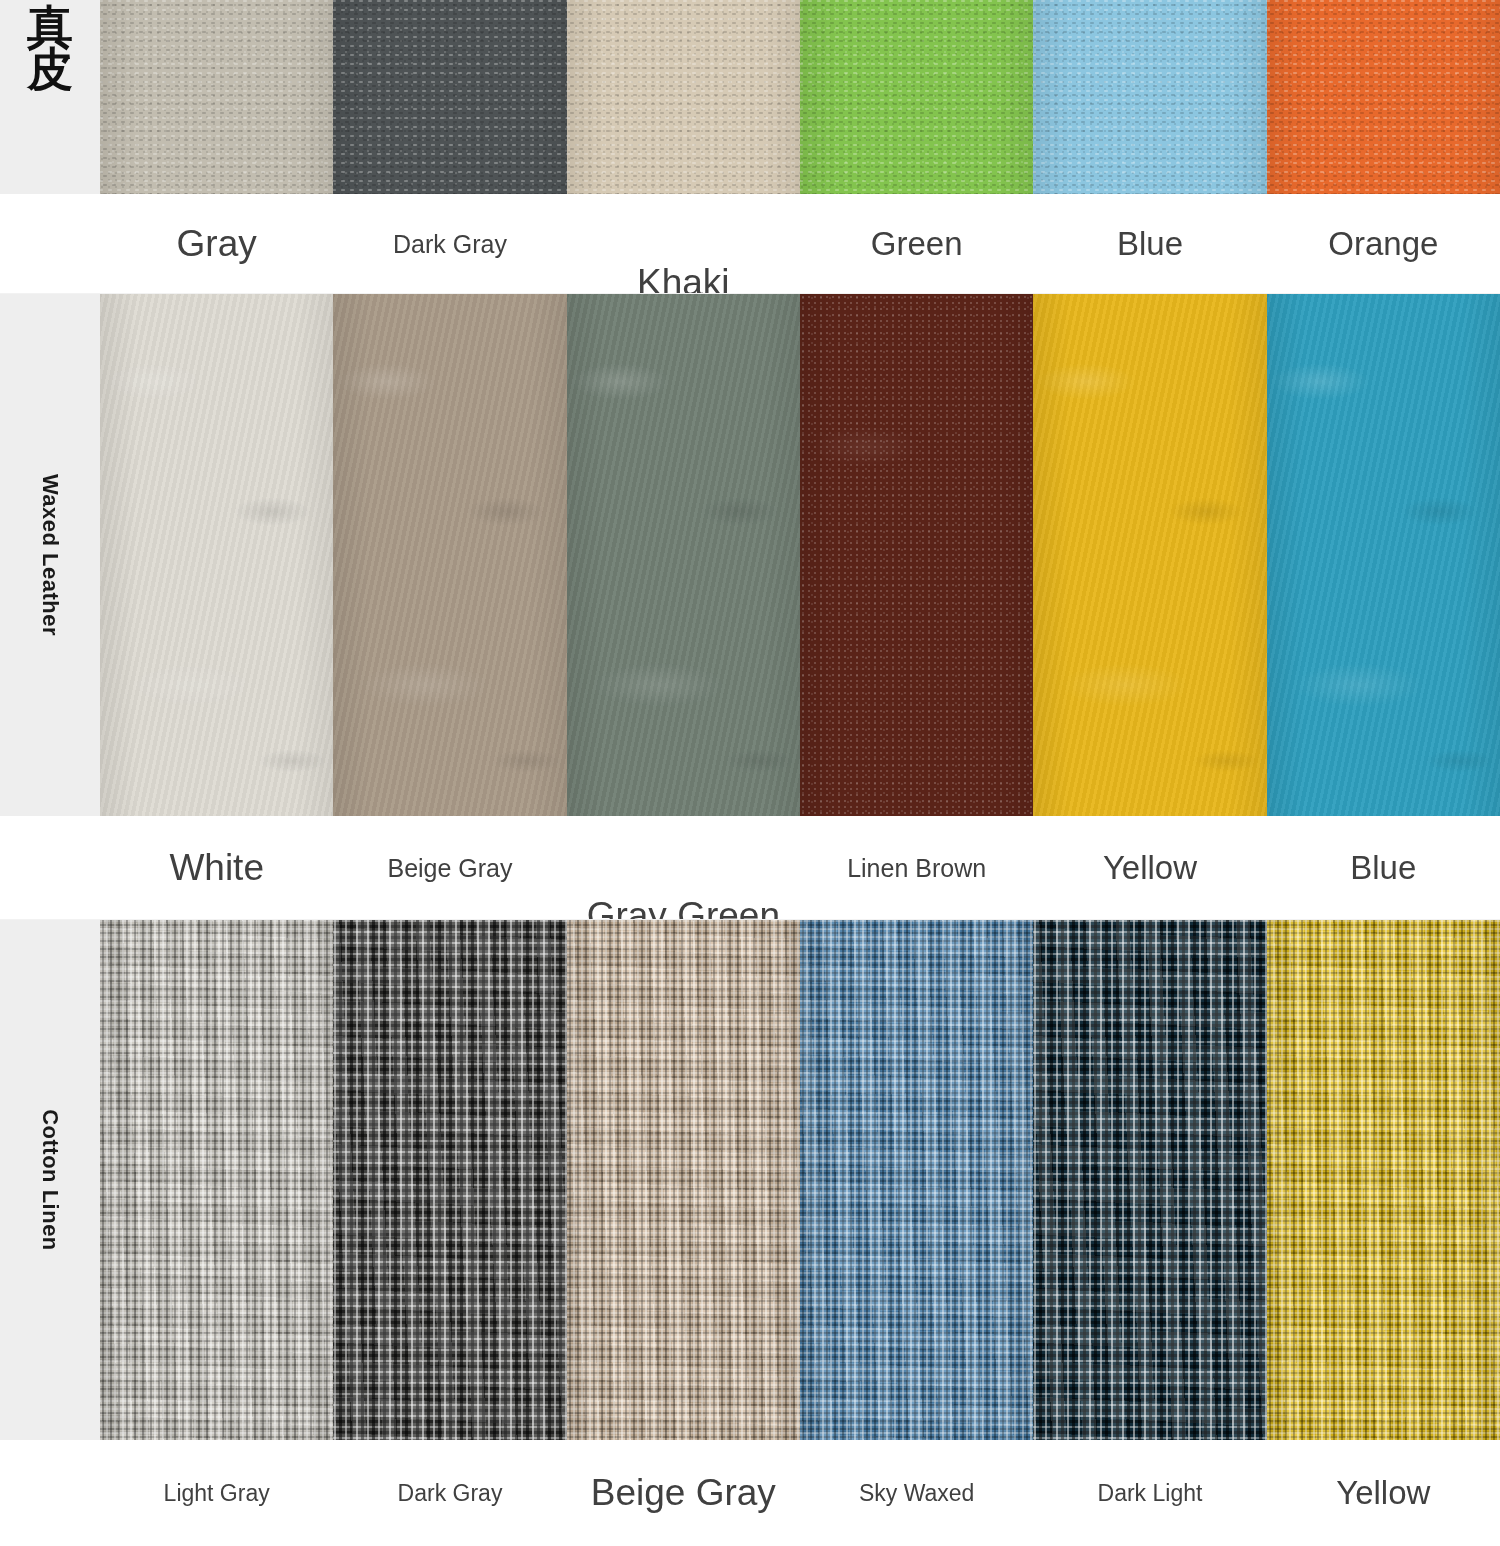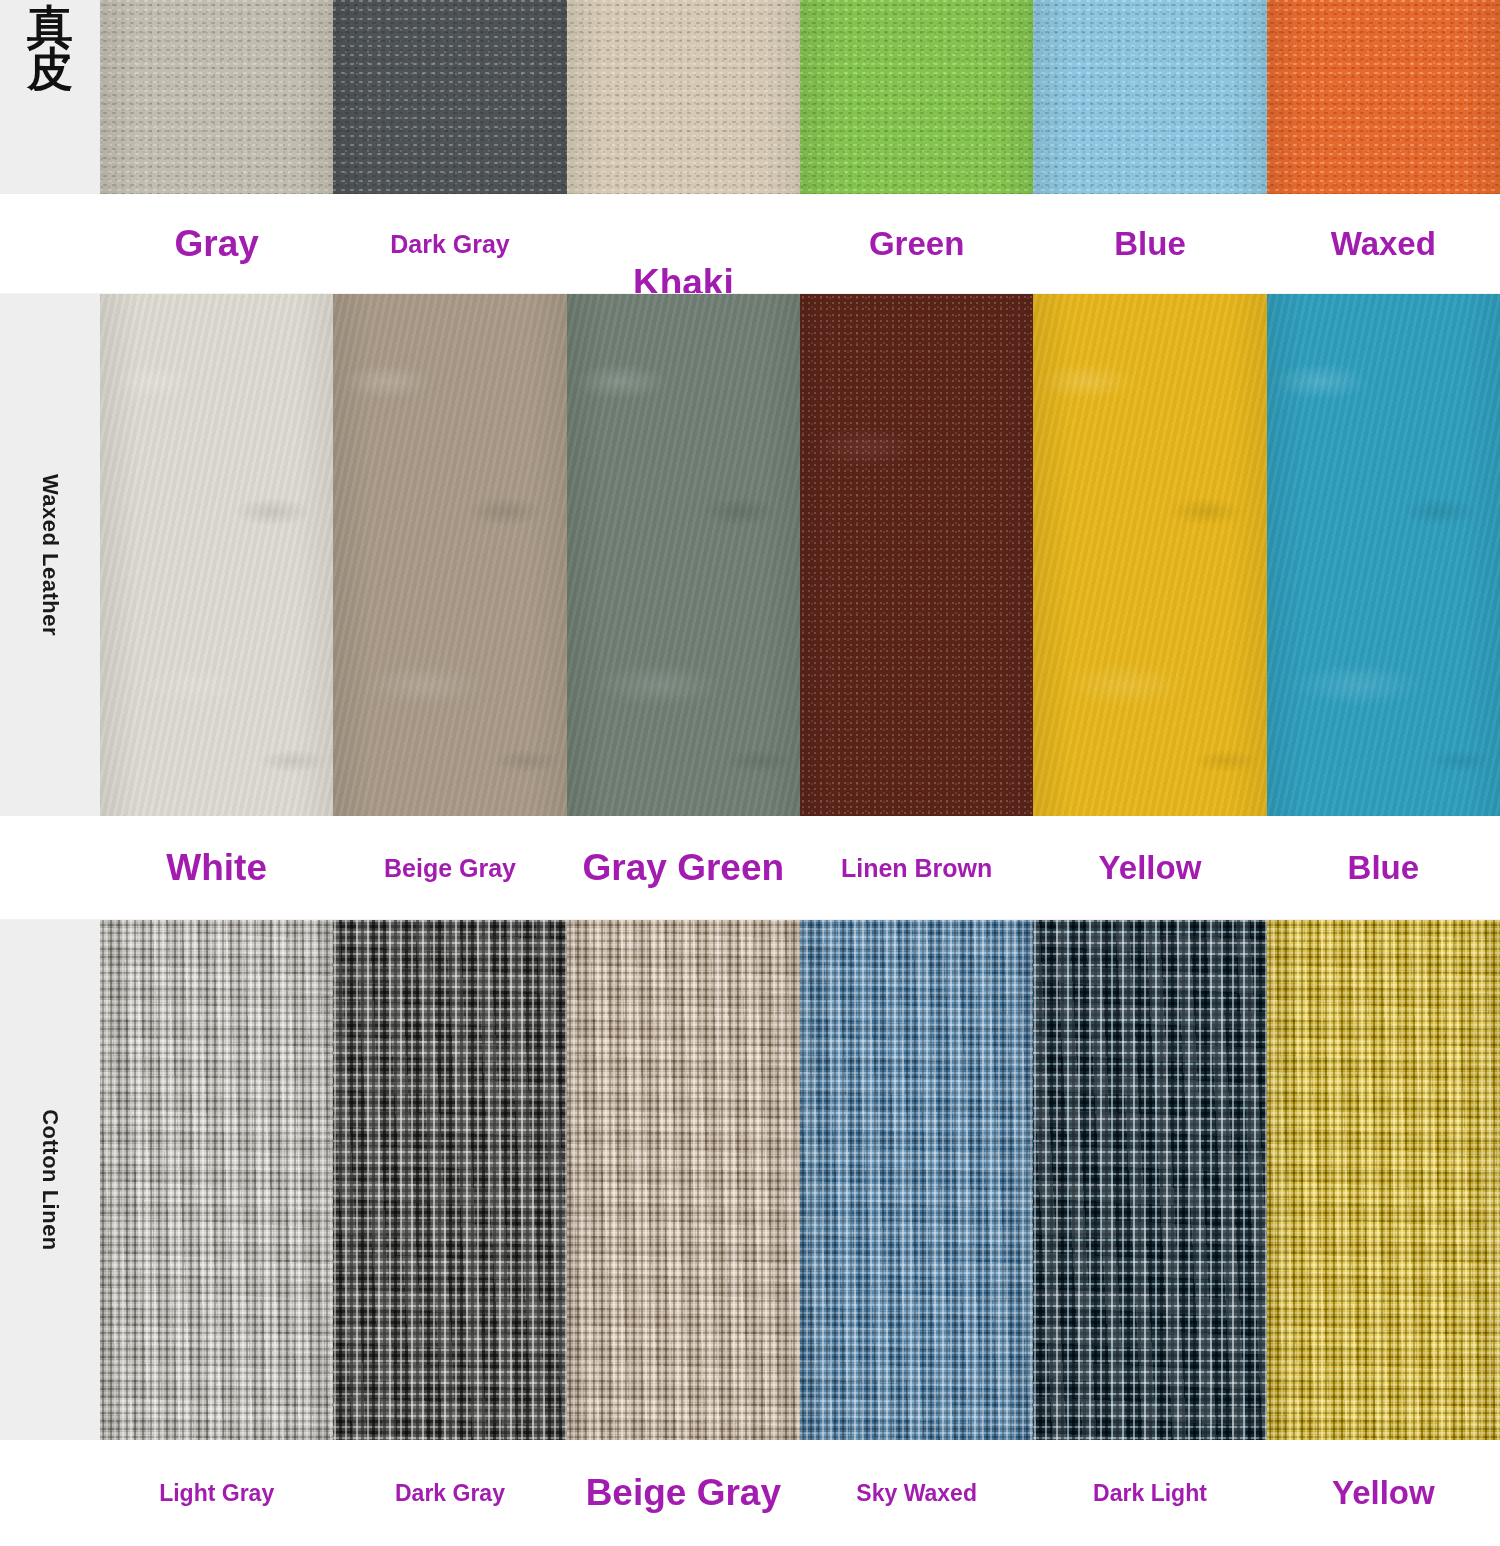--- a/index.html
+++ b/index.html
@@ -182,22 +182,22 @@
     display: flex;
   }
   .caption-cell {
     height: 100%;
     display: flex;
     align-items: center;
     justify-content: center;
     text-align: center;
   }
   .caption-text {
-    font-weight: bold;
-    color: #a21caf;
+    font-weight: normal;
+    color: #404040;
     line-height: 1.05;
     white-space: nowrap;
   }
   .fs-xl { font-size: 37px; }
   .fs-lg { font-size: 33px; }
   .fs-md { font-size: 25px; }
   .fs-sm { font-size: 23px; }
 
   
   .rule {
@@ -264,21 +264,21 @@
         <div class="caption-cell" style="width: 233.333px; margin-top: 39px;">
           <span class="caption-text fs-xl">Khaki</span>
         </div>
         <div class="caption-cell" style="width: 233.333px;">
           <span class="caption-text fs-lg">Green</span>
         </div>
         <div class="caption-cell" style="width: 233.333px;">
           <span class="caption-text fs-lg">Blue</span>
         </div>
         <div class="caption-cell" style="width: 233.333px;">
-          <span class="caption-text fs-lg">Waxed</span>
+          <span class="caption-text fs-lg">Orange</span>
         </div>
       </div>
     </div>
     <div class="rule" style="top: 293px;"></div>
     <div class="row" style="top: 294px; height: 522px;">
       <div class="row-inner">
         <div class="cat-rail">
           <div class="cat-label-vertical">Waxed Leather</div>
         </div>
         <div class="swatch-strip">
@@ -316,21 +316,21 @@
       </div>
     </div>
     <div class="caption-band" style="top: 816px; height: 104px;">
       <div class="caption-inner">
         <div class="caption-cell" style="width: 233.333px; align-items: center;">
           <span class="caption-text fs-xl">White</span>
         </div>
         <div class="caption-cell" style="width: 233.333px;">
           <span class="caption-text fs-md">Beige Gray</span>
         </div>
-        <div class="caption-cell" style="width: 233.333px;">
+        <div class="caption-cell" style="width: 233.333px; margin-top: 48px;">
           <span class="caption-text fs-xl">Gray Green</span>
         </div>
         <div class="caption-cell" style="width: 233.333px;">
           <span class="caption-text fs-md">Linen Brown</span>
         </div>
         <div class="caption-cell" style="width: 233.333px;">
           <span class="caption-text fs-lg">Yellow</span>
         </div>
         <div class="caption-cell" style="width: 233.333px;">
           <span class="caption-text fs-lg">Blue</span>

